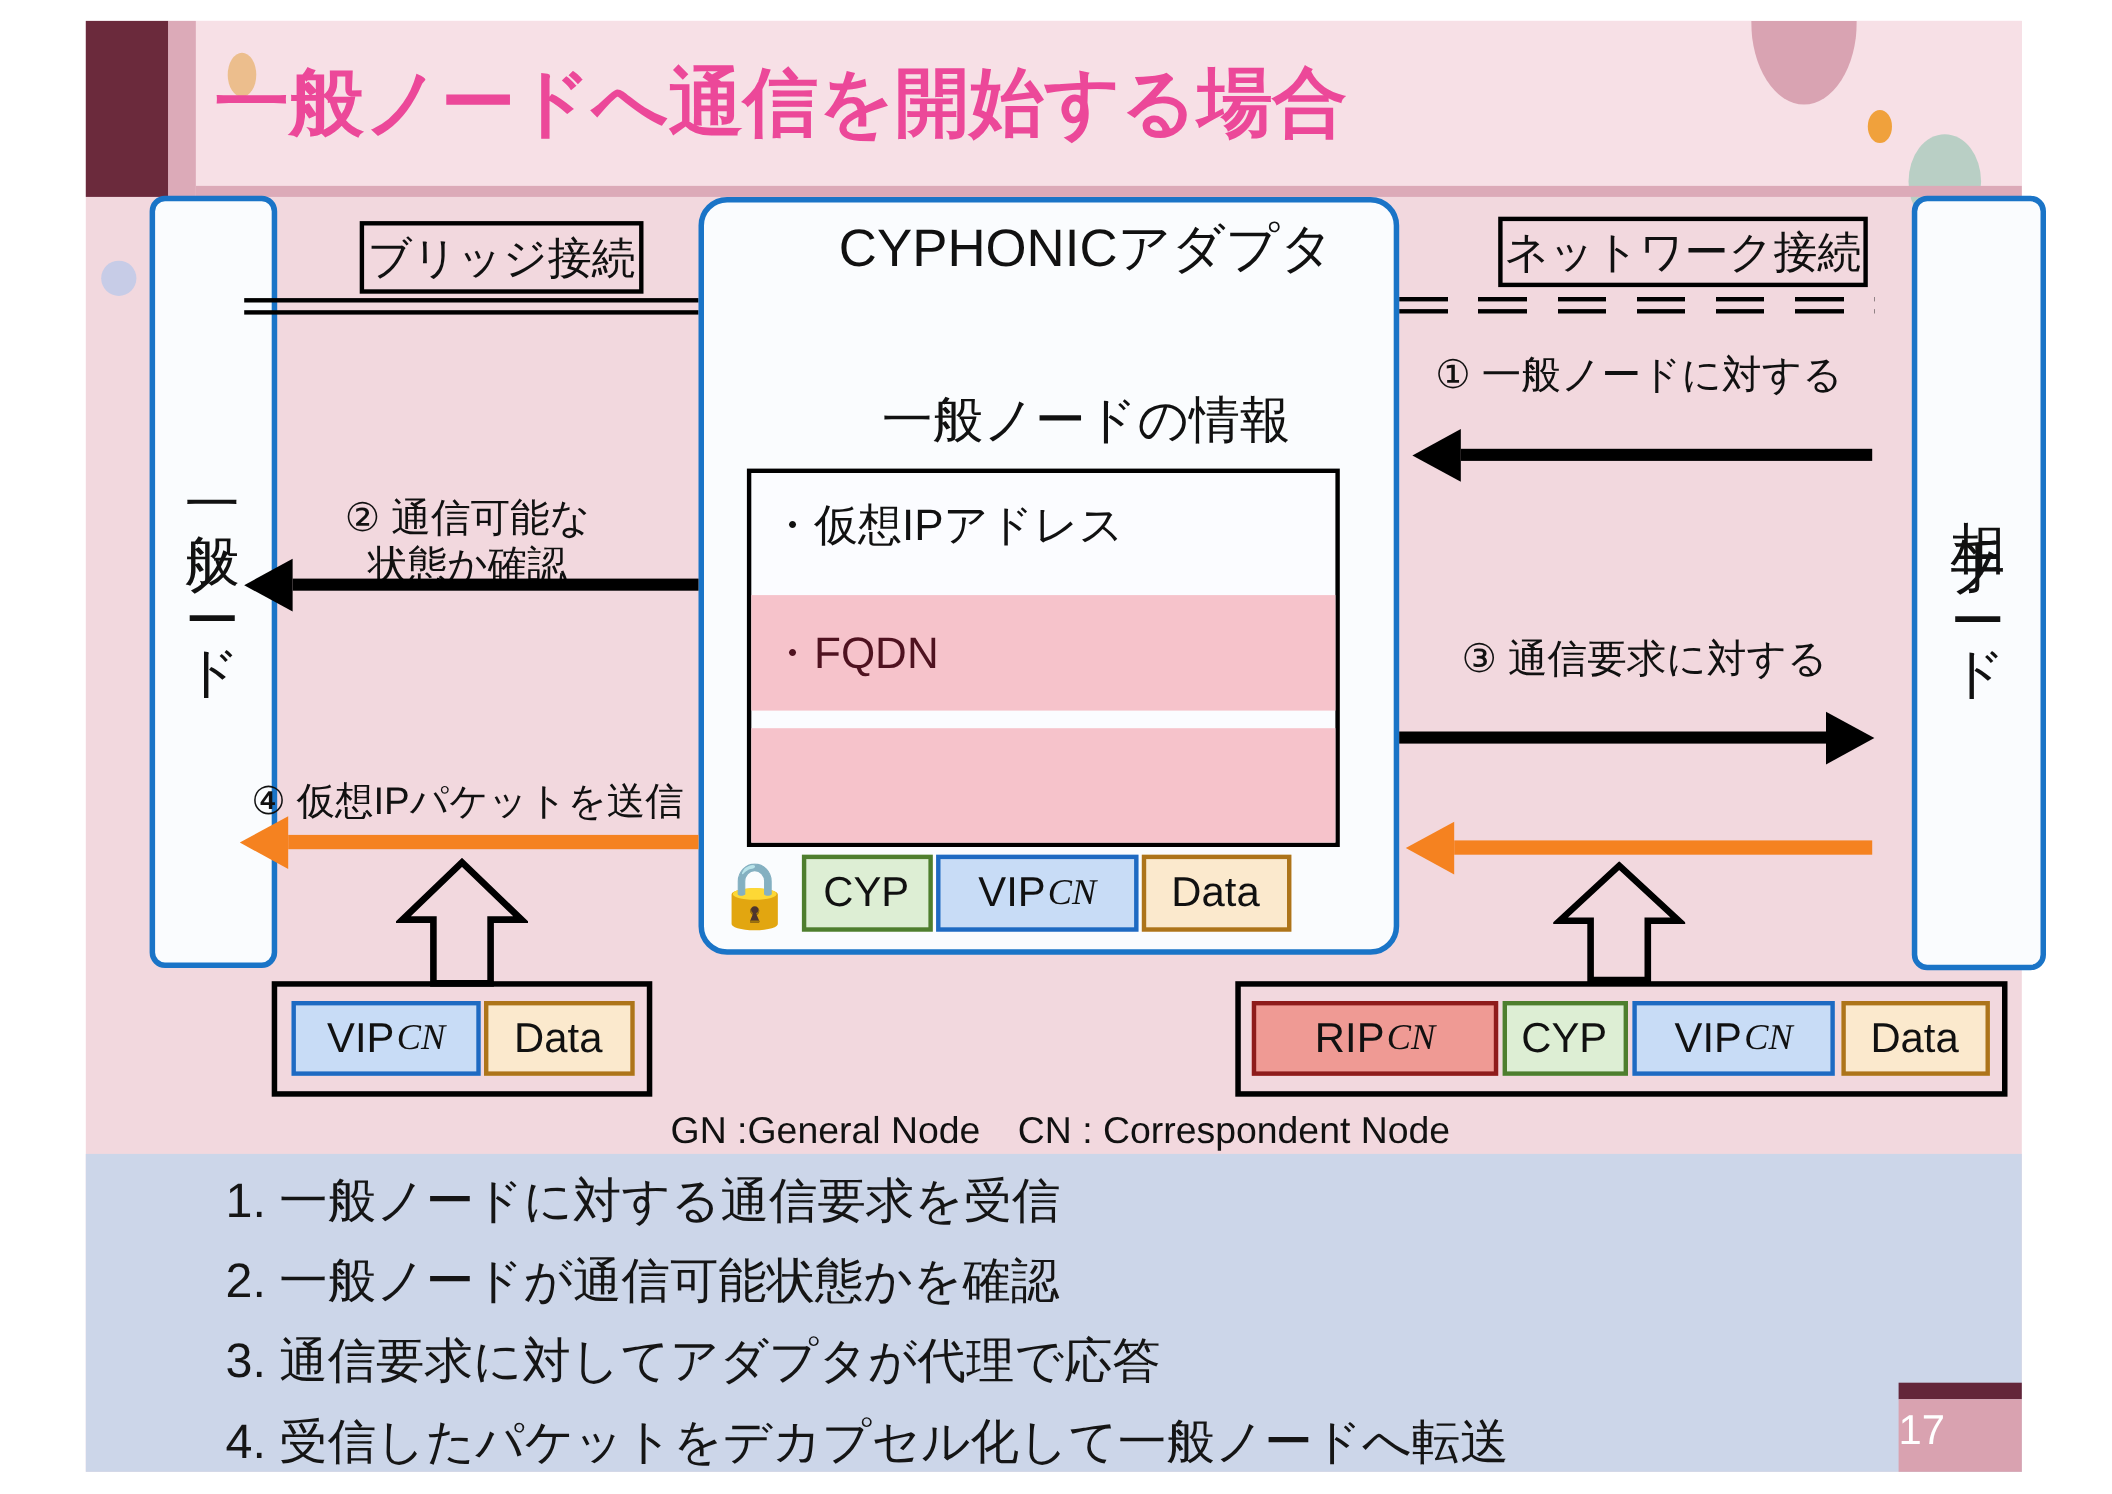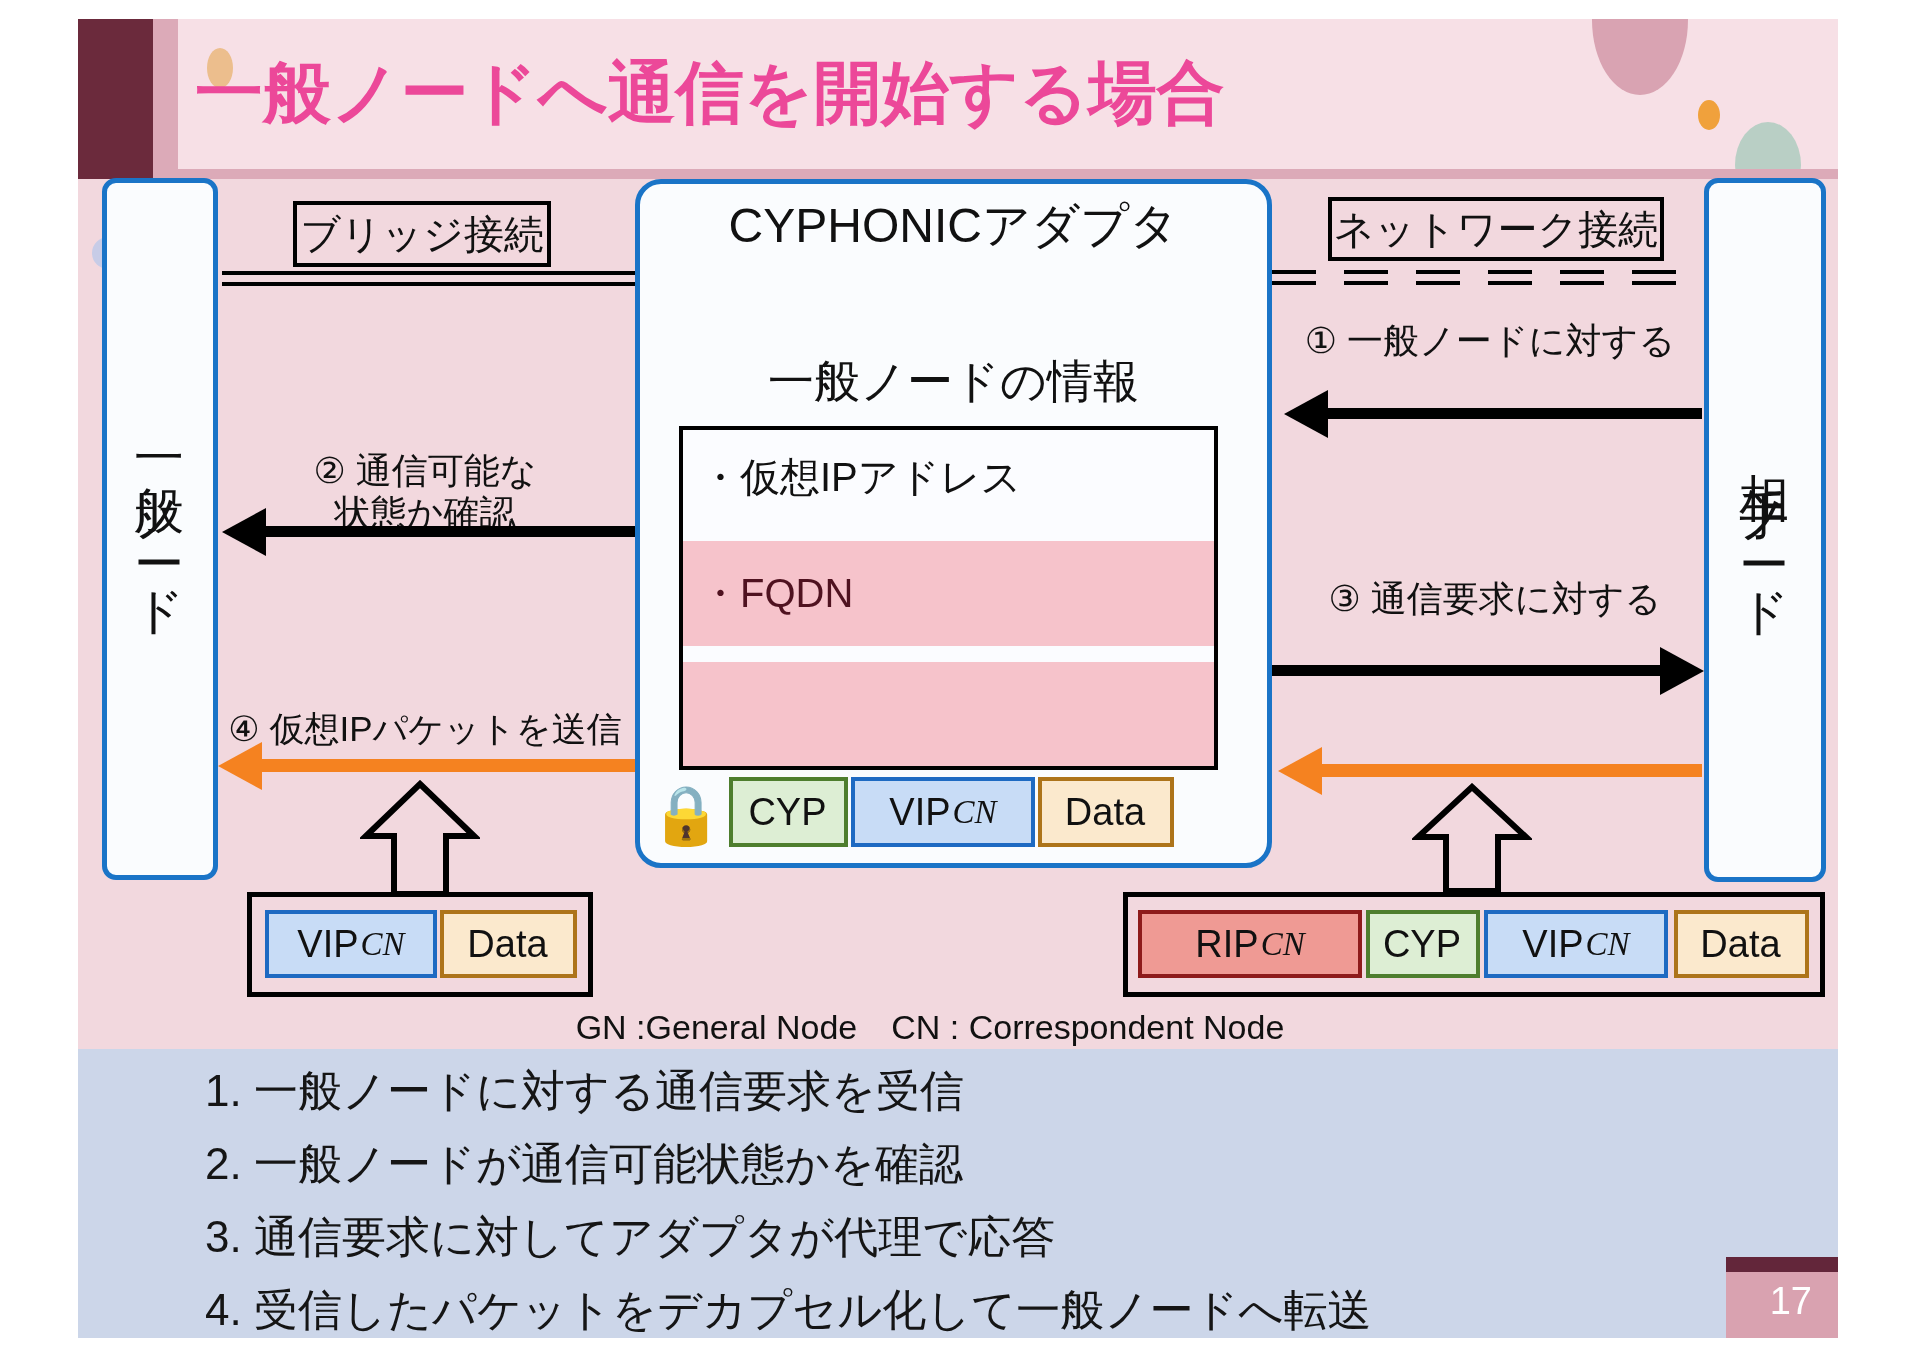--- a/index.html
+++ b/index.html
@@ -1,19 +1,19 @@
 <!DOCTYPE html>
 <html><head>
 <meta charset="utf-8">
 <style>
   html,body{margin:0;padding:0;background:#fff;}
   .canvas{position:relative;width:1920px;height:1358px;background:#ffffff;overflow:hidden;
           font-family:"Liberation Sans","DejaVu Sans",sans-serif;color:#111;}
   .abs{position:absolute;box-sizing:border-box;}
-  .center{display:flex;align-items:center;justify-content:center;text-align:right;}
+  .center{display:flex;align-items:center;justify-content:center;text-align:right;margin-left:34px;}
   .node-box{background:#fafcfe;border:5px solid #1a74c7;border-radius:14px;}
   .vtext{writing-mode:vertical-rl;text-orientation:mixed;font-size:50px;letter-spacing:16px;color:#111;}
   .label-box{border:4px solid #000;font-size:40px;background:transparent;}
   .dline{background:#000;height:4px;}
   .dashline{height:4px;background:repeating-linear-gradient(90deg,#000 0 44px,transparent 44px 72px);}
   .shaft{background:#000;}
   .shaft.orange{background:#f58220;}
   .head-l{position:absolute;left:-44px;top:50%;transform:translateY(-50%);width:0;height:0;
           border-top:24px solid transparent;border-bottom:24px solid transparent;border-right:44px solid #000;}
   .head-r{position:absolute;right:-44px;top:50%;transform:translateY(-50%);width:0;height:0;
@@ -161,15 +161,15 @@
   <div class="abs center" style="left:480px;top:1008px;width:900px;height:40px;font-size:34px;">GN :General Node　CN : Correspondent Node</div>
 
   <div class="abs" style="left:78px;top:1049px;width:1760px;height:289px;background:#ccd6e9;"></div>
   <div class="abs summary-item" style="left:205px;top:1062px;">1. 一般ノードに対する通信要求を受信</div>
   <div class="abs summary-item" style="left:205px;top:1135px;">2. 一般ノードが通信可能状態かを確認</div>
   <div class="abs summary-item" style="left:205px;top:1208px;">3. 通信要求に対してアダプタが代理で応答</div>
   <div class="abs summary-item" style="left:205px;top:1281px;">4. 受信したパケットをデカプセル化して一般ノードへ転送</div>
 
   <div class="abs" style="left:1726px;top:1257px;width:112px;height:15px;background:#63263a;"></div>
   <div class="abs" style="left:1726px;top:1272px;width:112px;height:66px;background:#d9a2b0;"></div>
-  <div class="abs" style="left:1726px;top:1280px;width:86px;height:54px;font-size:38px;color:#fff;text-align:right;">17</div>
+  <div class="abs" style="left:1726px;top:1280px;width:86px;height:54px;font-size:38px;color:#fff;">17</div>
 
 </div>
 
 </body></html>

